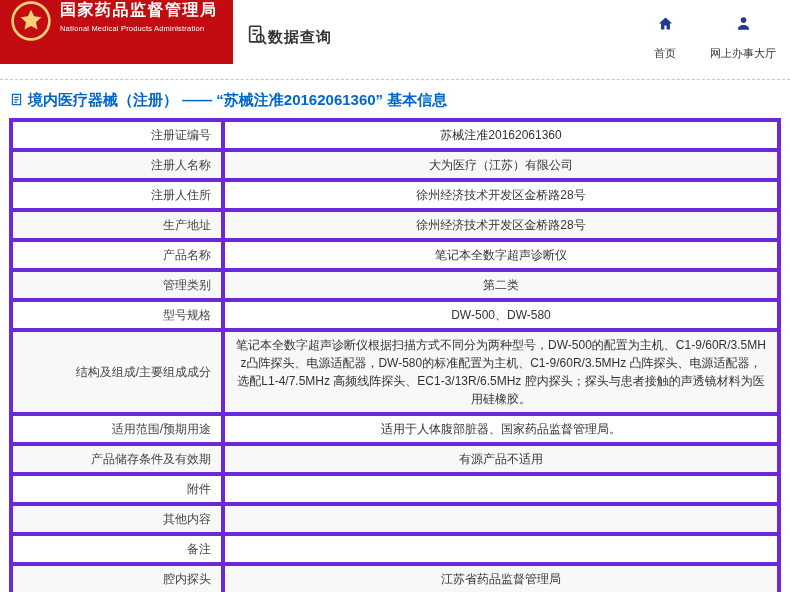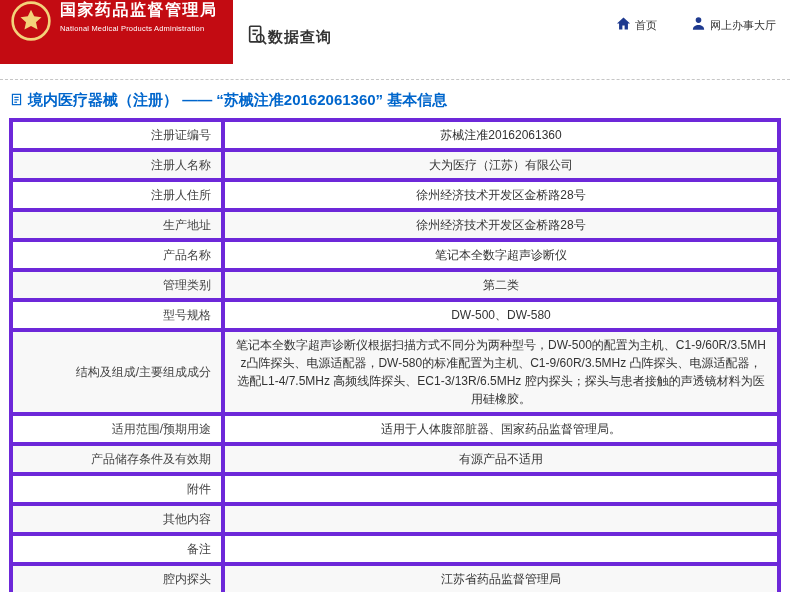--- a/index.html
+++ b/index.html
@@ -13,21 +13,21 @@
   .emblem { flex: 0 0 auto; margin-right: 8px; }
   .org-names { color: #fff; }
   .org-cn { font-size: 16px; font-weight: bold; letter-spacing: 1.5px; line-height: 20px; }
   .org-en { font-size: 7.5px; margin-top: 4px; letter-spacing: 0.2px; }
 
   .data-query { position: absolute; left: 246px; top: 24px; display: flex; align-items: center;
     gap: 0; cursor: pointer; }
   .data-query .dq-text { font-size: 15px; font-weight: bold; color: #333; letter-spacing: 1px; }
 
   .top-nav { position: absolute; right: 14px; top: 16px; display: flex; gap: 34px; }
-  .nav-item { display: flex; align-items: center; gap: 4px;
+  .nav-item { display: flex; flex-direction: column; align-items: center; gap: 11px;
     text-decoration: none; cursor: pointer; }
   .nav-item .nav-label { font-size: 11px; color: #333; }
 
   
   .page-title { display: flex; align-items: center; gap: 5px; margin: 11px 0 8px 10px;
     color: #0066cc; font-size: 15px; font-weight: bold; }
 
   
   .info-table { width: 772px; margin: 0 9px; border-collapse: collapse; table-layout: fixed; }
   .info-table th, .info-table td { border: 4px solid #6d28d9; font-size: 12px;

